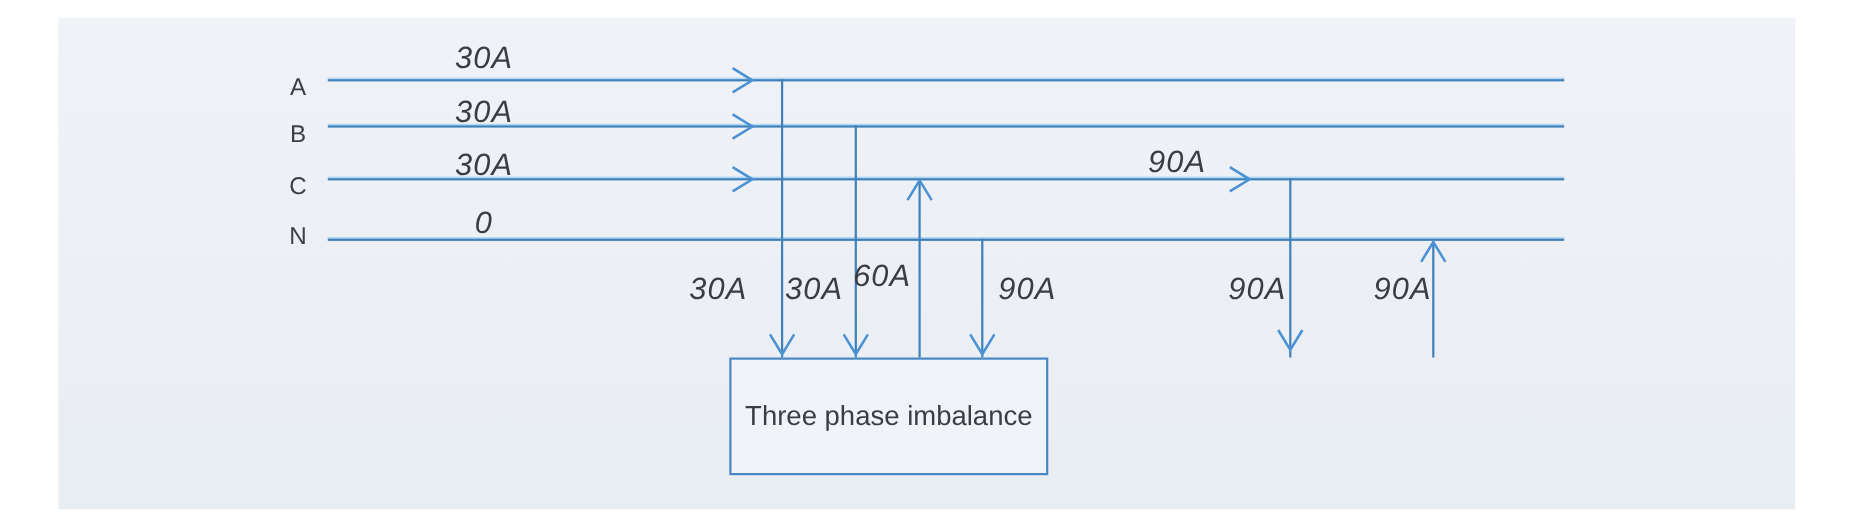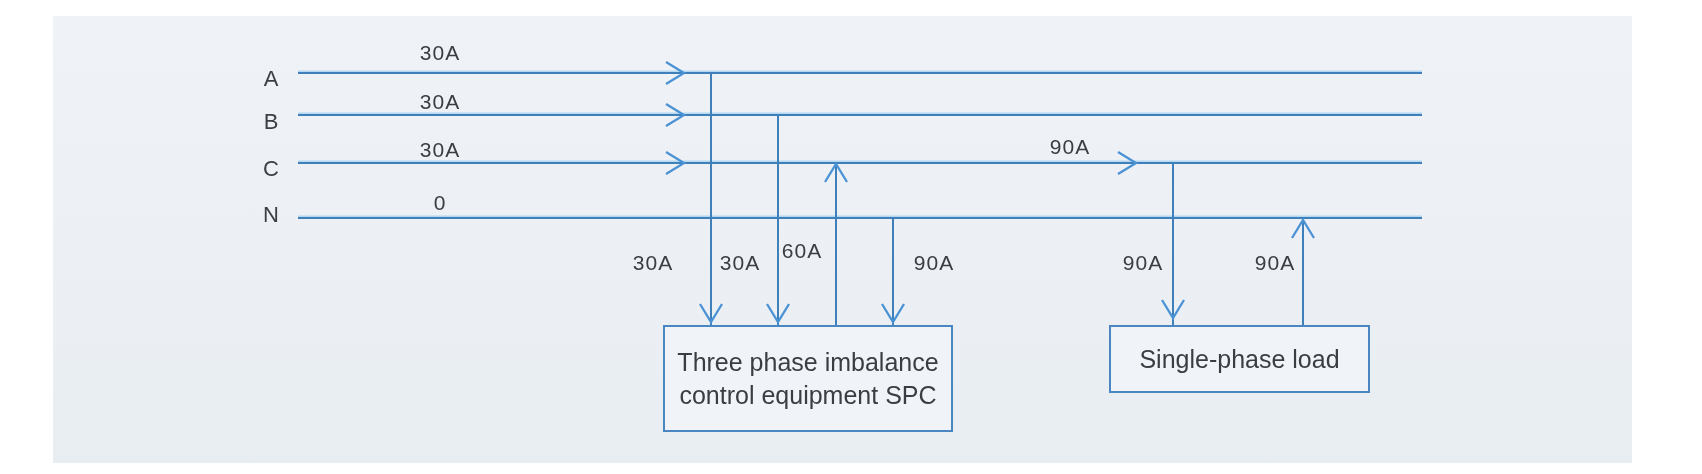--- a/index.html
+++ b/index.html
@@ -21,22 +21,23 @@
   }
   .vline{
     position:absolute;width:2px;background:#4080ba;
   }
   .bus-letter{
     position:absolute;width:30px;text-align:center;
     font-size:22px;line-height:22px;color:#3b3e43;
   }
   .cur{
     position:absolute;width:84px;text-align:center;
-    font-size:21px;line-height:28px;color:#3a3d42;
+    font-size:28px;line-height:28px;color:#3a3d42;
     letter-spacing:1px;
+    font-style:italic;
   }
   .chev{position:absolute;display:block;}
   .chev polyline{fill:none;stroke:#4a92d4;stroke-width:2.3;stroke-linecap:butt;stroke-linejoin:miter;}
   .eqbox{
     position:absolute;box-sizing:border-box;
     border:2px solid #4a86c2;background:#f0f4f9;
     display:flex;flex-direction:column;align-items:center;justify-content:center;
     color:#3a3d42;font-size:25px;line-height:33px;text-align:center;
   }
 </style>
@@ -106,18 +107,14 @@
     </svg>
   <svg class="chev" style="left:1289px;top:217px" width="28" height="24" viewBox="0 0 28 24">
       <polyline points="3,21 14,3 25,21"></polyline>
     </svg>
 
   <div class="cur" style="left:1101px;top:249px">90A</div>
   <div class="cur" style="left:1233px;top:249px">90A</div>
 
   <div class="eqbox" style="left:663px;top:325px;width:290px;height:107px">
     <div>Three phase imbalance</div>
-    <div>control equipment SPC</div>
-  </div>
-  <div class="eqbox" style="left:1109px;top:325px;width:261px;height:68px">
-    <div>Single-phase load</div>
   </div>
 </div>
 
 </body></html>

